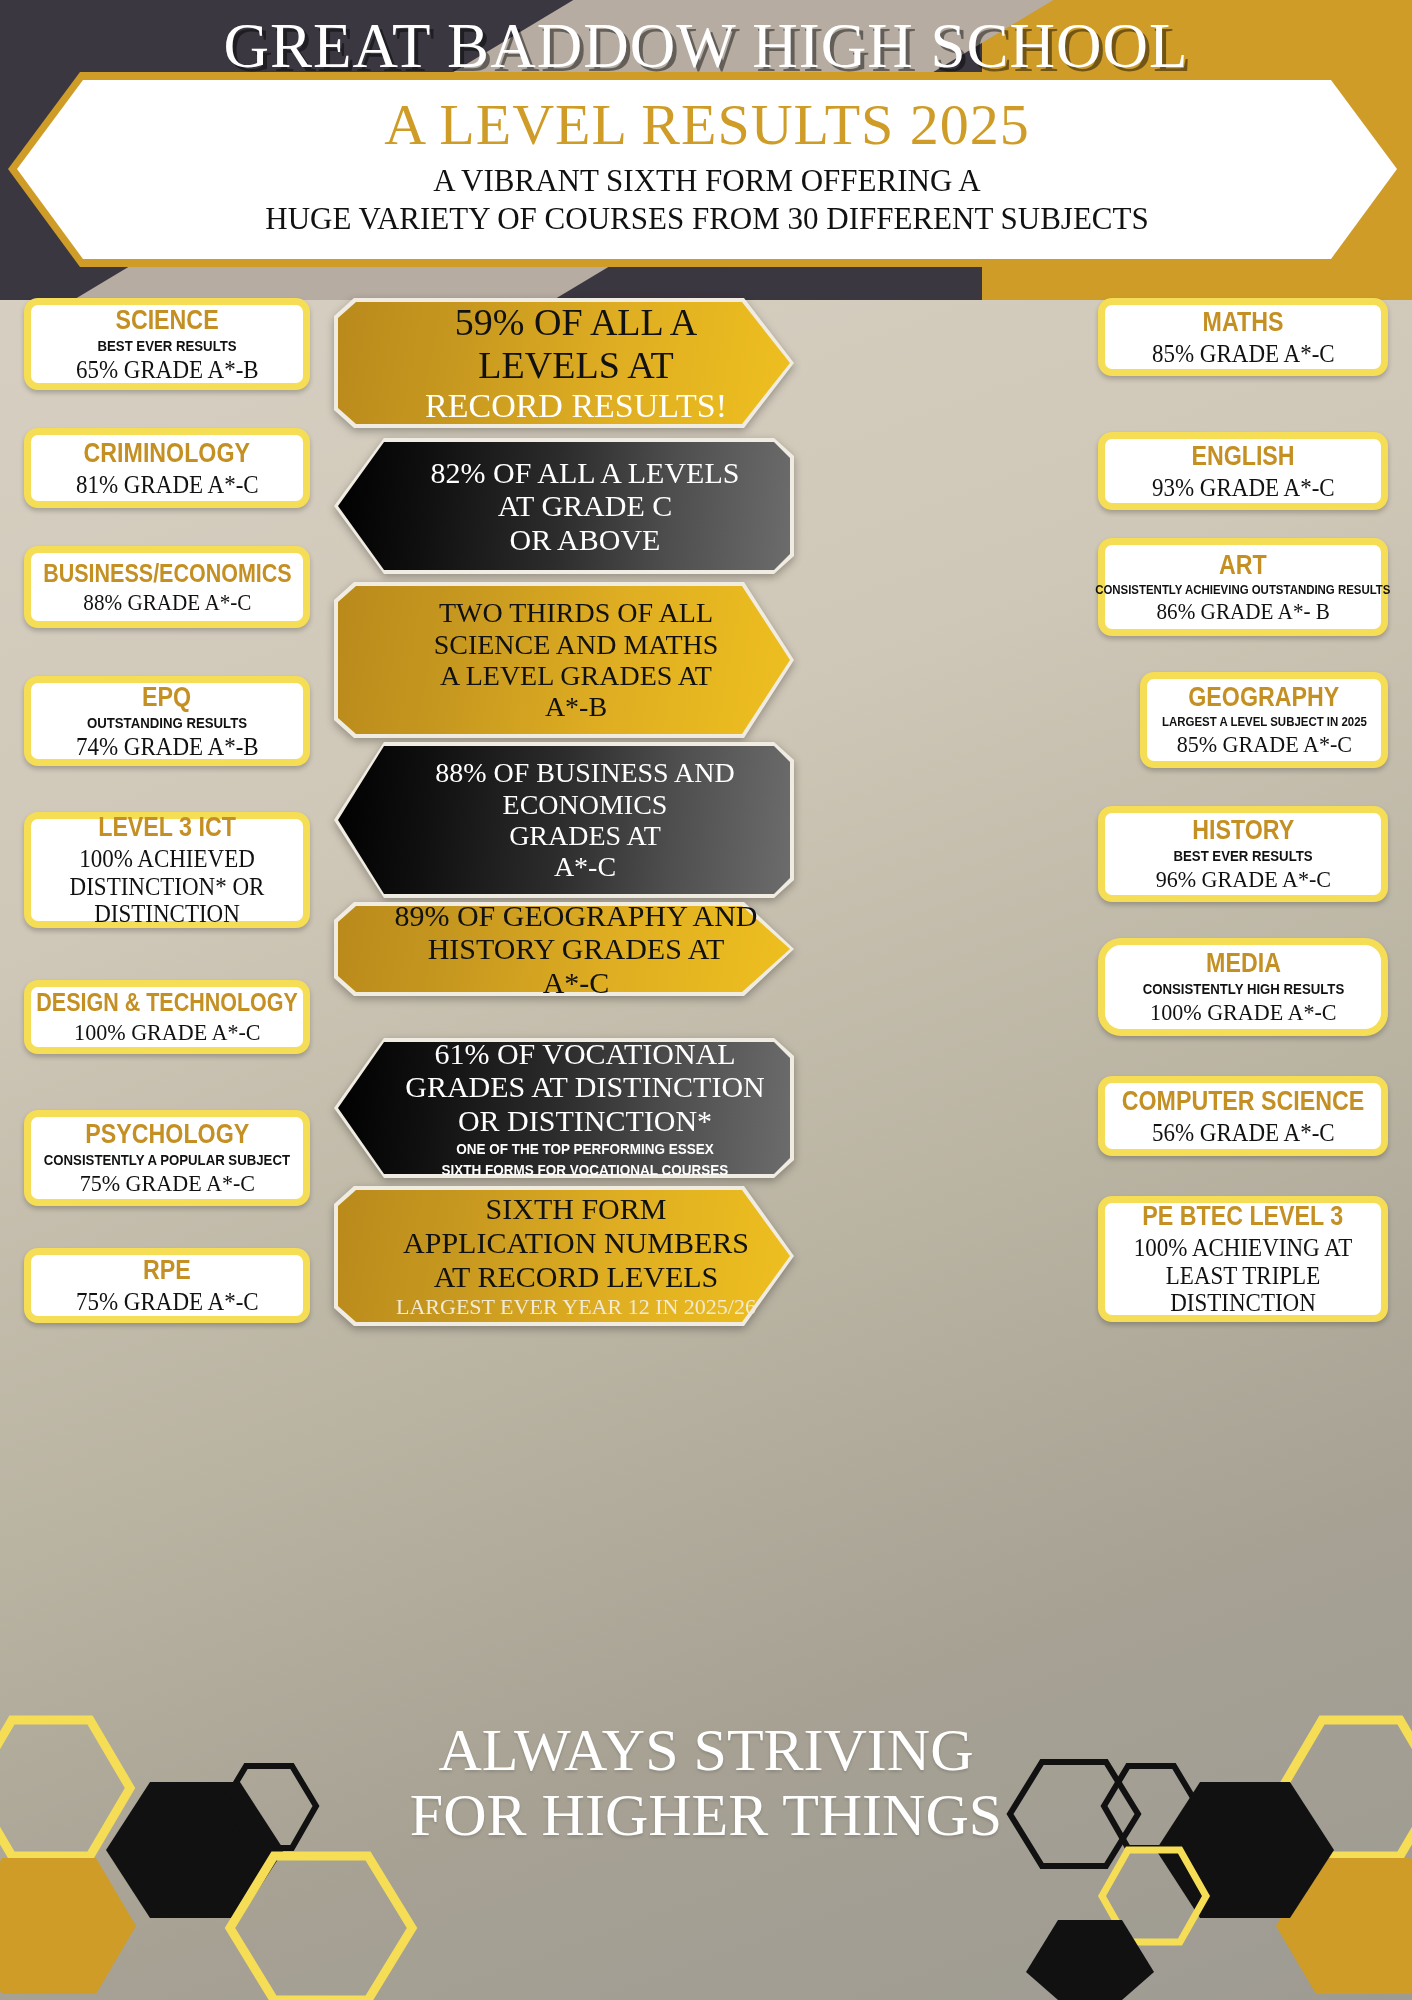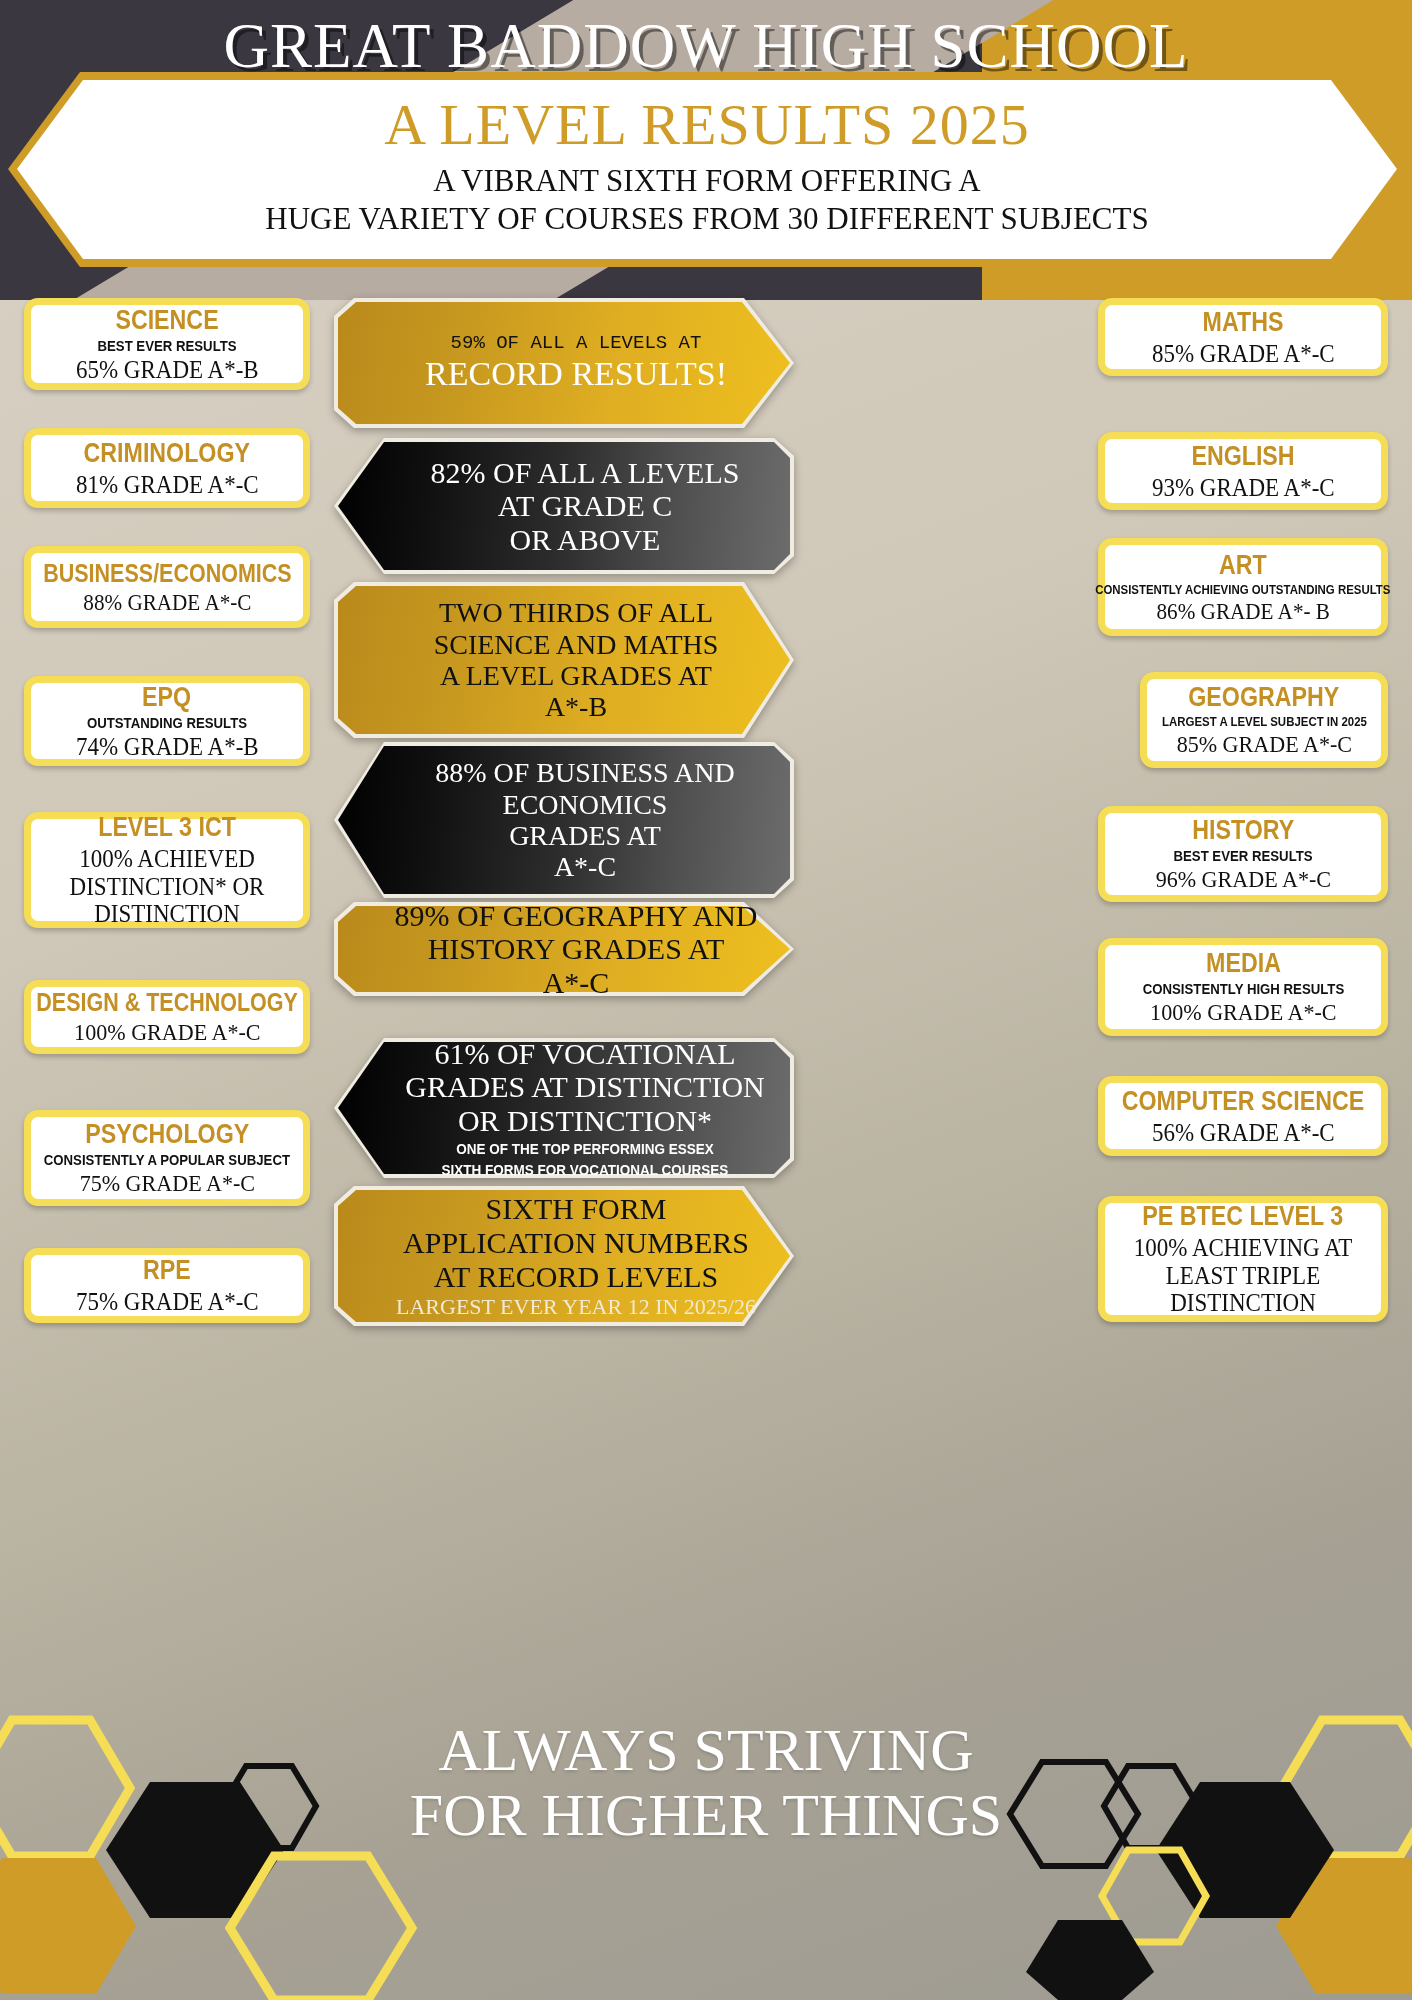--- a/index.html
+++ b/index.html
@@ -214,21 +214,21 @@
     <div class="card" style="top: 1248px; height: 75px; left: 24px; width: 286px; align-items: center;">
       <div class="c-title" style="font-size: 27px;">RPE</div>
       <div class="c-stat" style="font-size: 25px;">75% GRADE A*-C</div>
     </div>
   </div>
 <div id="centre-column">
     <div class="banner gold" style="left: 338px; width: 460px; top: 302px; height: 122px;">
       <div class="bn-outline"></div>
       <div class="bn-inner"></div>
       <div class="bn-text">
-        <span class="bn-line bn-main" style="font-size: 19px; font-family: Liberation Mono, monospace;">59% OF ALL A LEVELS AT</span>
+        <span class="bn-line bn-main" style="font-size: 38px;">59% OF ALL A LEVELS AT</span>
         <span class="bn-line bn-white" style="font-size: 34px;">RECORD RESULTS!</span>
       </div>
     </div>
     <div class="banner dark" style="left: 338px; width: 460px; top: 442px; height: 128px;">
       <div class="bn-outline"></div>
       <div class="bn-inner"></div>
       <div class="bn-text">
         <span class="bn-line bn-main" style="font-size: 30px;">82% OF ALL A LEVELS</span>
         <span class="bn-line bn-main" style="font-size: 30px;">AT GRADE C</span>
         <span class="bn-line bn-main" style="font-size: 30px;">OR ABOVE</span>
@@ -302,21 +302,21 @@
     <div class="card" style="top: 672px; height: 96px; right: 24px; width: 248px;">
       <div class="c-title" style="font-size: 27px;">GEOGRAPHY</div>
       <div class="c-note" style="font-size: 13px;">LARGEST A LEVEL SUBJECT IN 2025</div>
       <div class="c-stat" style="font-size: 24px;">85%  GRADE  A*-C</div>
     </div>
     <div class="card" style="top: 806px; height: 96px; right: 24px; width: 290px;">
       <div class="c-title" style="font-size: 27px;">HISTORY</div>
       <div class="c-note" style="font-size: 15px;">BEST EVER RESULTS</div>
       <div class="c-stat" style="font-size: 24px;">96%  GRADE A*-C</div>
     </div>
-    <div class="card" style="top: 938px; height: 98px; right: 24px; width: 290px;">
+    <div class="card" style="top: 938px; height: 98px; right: 24px; width: 290px; border-radius: 23px;">
       <div class="c-title" style="font-size: 27px;">MEDIA</div>
       <div class="c-note" style="font-size: 15px;">CONSISTENTLY HIGH RESULTS</div>
       <div class="c-stat" style="font-size: 24px;">100% GRADE A*-C</div>
     </div>
     <div class="card" style="top: 1076px; height: 80px; right: 24px; width: 290px;">
       <div class="c-title" style="font-size: 27px;">COMPUTER SCIENCE</div>
       <div class="c-stat" style="font-size: 25px;">56% GRADE A*-C</div>
     </div>
     <div class="card" style="top: 1196px; height: 126px; right: 24px; width: 290px;">
       <div class="c-title" style="font-size: 27px;">PE BTEC LEVEL 3</div>

